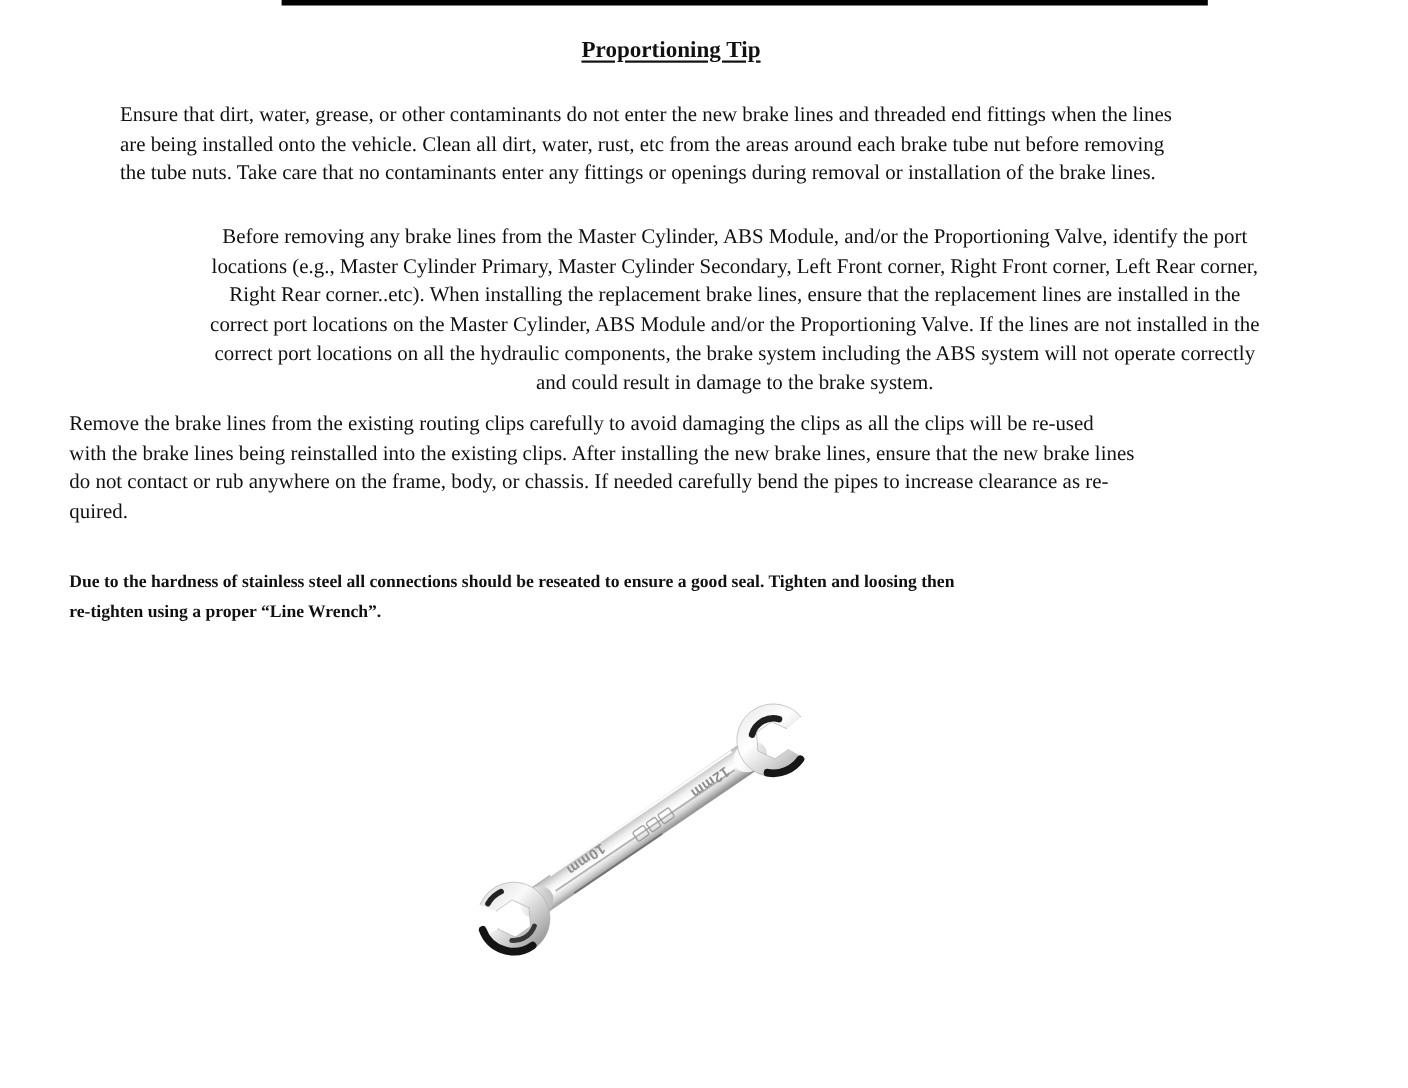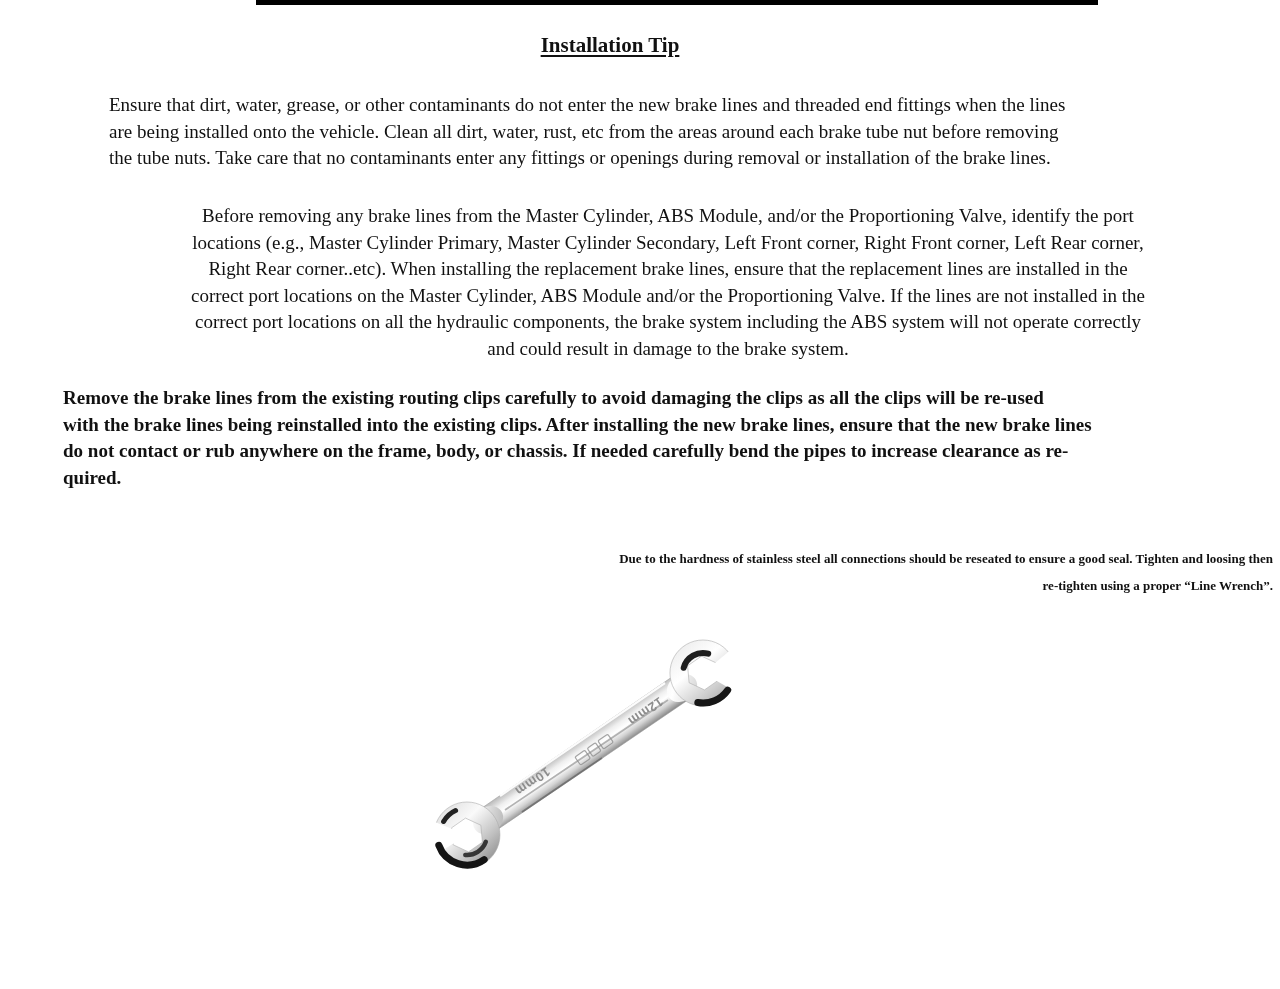--- a/index.html
+++ b/index.html
@@ -38,37 +38,37 @@
     left: 63px;
     width: 1210px;
     margin: 0;
     font-size: 19px;
     line-height: 26.5px;
     white-space: pre-line;
     text-align: left;
   }
   .para-1 { top: 92px; margin-left: 46px; }
   .para-2 { top: 203px; text-align: center; }
-  .para-3 { top: 385px; font-weight: bold; }
-  .para-4 { top: 546px; font-weight: bold; font-size: 13px; text-align: right; }
+  .para-3 { top: 373px; }
+  .para-4 { top: 517px; font-weight: bold; font-size: 16px; }
   .figure-wrap {
     position: absolute;
     left: 410px;
     top: 620px;
     width: 400px;
     height: 280px;
   }
   .figure-wrap svg { display: block; }
 </style>
 </head>
 <body>
 
 <div class="top-bar"></div>
 
-<h1 class="doc-title">Installation Tip</h1>
+<h1 class="doc-title">Proportioning Tip</h1>
 
 <p class="para para-1">Ensure that dirt, water, grease, or other contaminants do not enter the new brake lines and threaded end fittings when the lines
 are being installed onto the vehicle. Clean all dirt, water, rust, etc from the areas around each brake tube nut before removing
 the tube nuts. Take care that no contaminants enter any fittings or openings during removal or installation of the brake lines.</p>
 <p class="para para-2">Before removing any brake lines from the Master Cylinder, ABS Module, and/or the Proportioning Valve, identify the port
 locations (e.g., Master Cylinder Primary, Master Cylinder Secondary, Left Front corner, Right Front corner, Left Rear corner,
 Right Rear corner..etc). When installing the replacement brake lines, ensure that the replacement lines are installed in the
 correct port locations on the Master Cylinder, ABS Module and/or the Proportioning Valve. If the lines are not installed in the
 correct port locations on all the hydraulic components, the brake system including the ABS system will not operate correctly
 and could result in damage to the brake system.</p>

